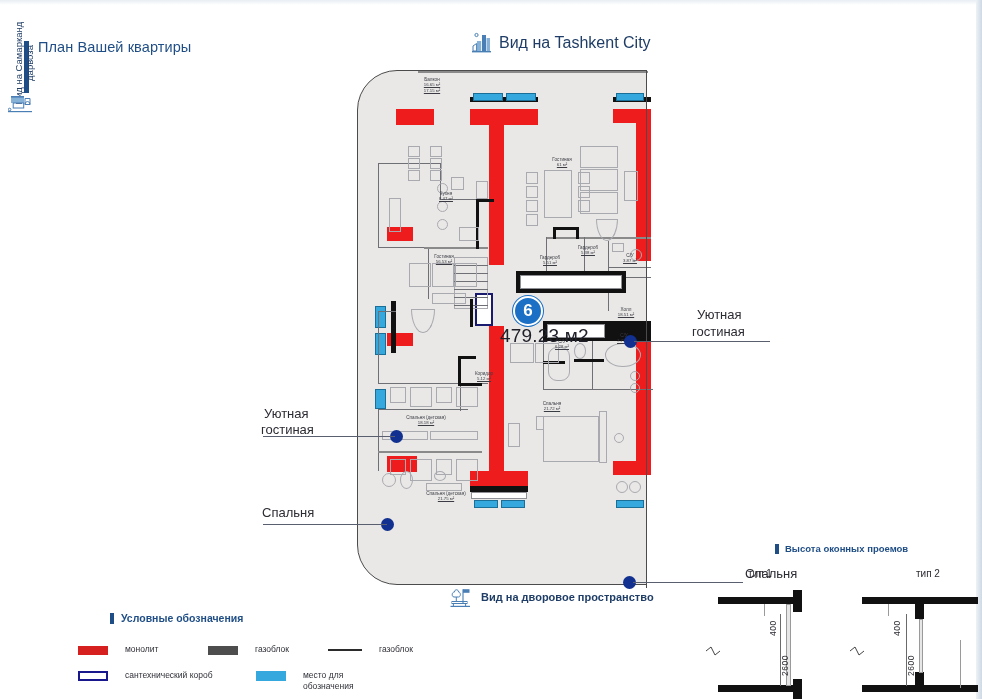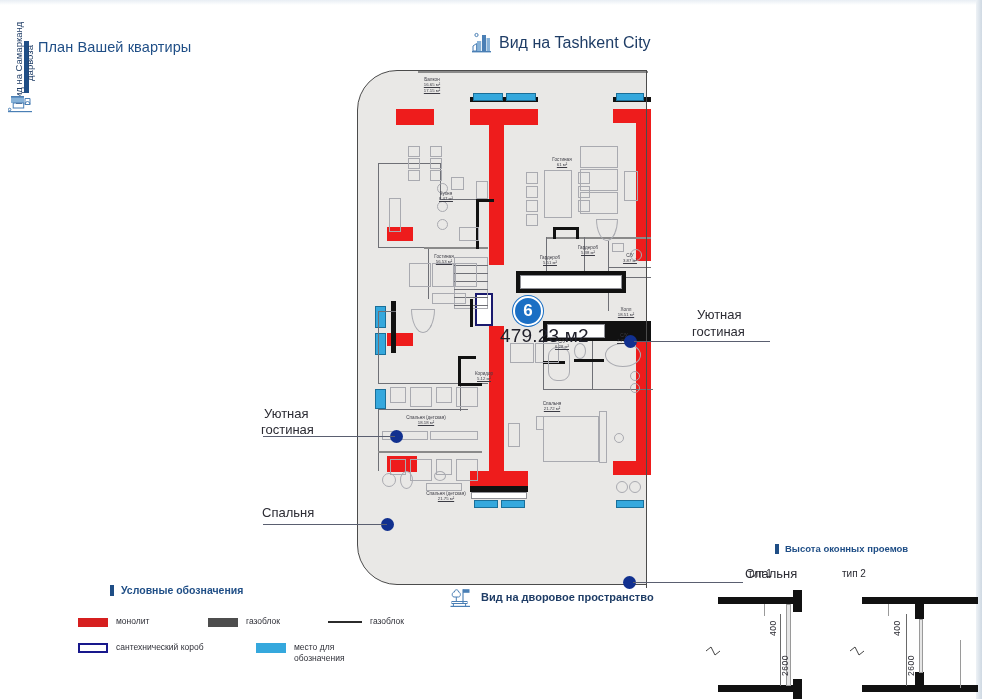--- a/index.html
+++ b/index.html
@@ -81,32 +81,32 @@
   .badge {
     position:absolute; width:30px; height:30px; border-radius:50%;
     background:#1b6fc4; border:2px solid #fff;
     color:#fff; font-size:17px; font-weight:bold;
     display:flex; align-items:center; justify-content:center;
     box-shadow:0 0 0 1px #1b6fc4;
   }
   .area-text { position:absolute; font-size:19px; color:#20202a; letter-spacing:.2px; }
 
   
-  .legend { position:absolute; left:110px; top:584px; width:350px; }
+  .legend { position:absolute; left:110px; top:612px; width:350px; }
   .legend-title { position:relative; padding-left:11px; font-size:10.5px; font-weight:bold; color:#1f4e86; }
   .legend-title:before { content:""; position:absolute; left:0; top:1px; width:4px; height:11px; background:#1f4e86; }
   .legend-grid { position:relative; margin-top:14px; height:58px; }
   .lg-item { position:absolute; display:flex; align-items:flex-start; gap:8px; }
   .sw { flex:none; }
   .sw-red { width:30px; height:9px; background:#d61f1f; margin-top:2px; }
   .sw-gry { width:30px; height:9px; background:#4d4d4d; margin-top:2px; }
   .sw-line { width:34px; height:2px; background:#2b2b2b; margin-top:5px; }
   .sw-navy { width:30px; height:10px; background:#fff; border:2px solid #18188c; margin-top:1px; }
   .sw-cyan { width:30px; height:10px; background:#35a8dd; margin-top:1px; }
-  .lg-text { font-size:8.5px; color:#2f3038; line-height:10.5px; }
+  .lg-text { font-size:8.5px; color:#2f3038; line-height:10.5px;margin-left:9px; }
 
   
   .wh-block { position:absolute; left:775px; top:543px; width:200px; }
   .wh-title { position:relative; padding-left:10px; font-size:9.5px; font-weight:bold; color:#1f4e86; }
   .wh-title:before { content:""; position:absolute; left:0; top:1px; width:4px; height:10px; background:#1f4e86; }
   .wh-cap { position:absolute; font-size:10px; color:#2b2b33; }
   .dimtxt { position:absolute; font-size:8.5px; color:#2b2b33; transform:rotate(-90deg); transform-origin:left top; letter-spacing:.5px; }
   .dimline { position:absolute; width:1px; background:#6a6a6a; }
   .slab { position:absolute; background:#111; }
   .glass { position:absolute; background:#e6e6e6; border:1px solid #9a9a9a; }
@@ -478,21 +478,21 @@
     <div class="glass" style="left:786px; top:604px; width:5px; height:82px;"></div>
     <div class="dimline" style="left:780px; top:614px; height:72px;"></div>
     <div class="dimline" style="left:764px; top:604px; height:12px; background:#9a9a9a;"></div>
     <div class="dimtxt" style="left:768px; top:636px;">400</div>
     <div class="dimtxt" style="left:780px; top:676px;">2600</div>
     <svg style="position:absolute; left:706px; top:645px;" width="14" height="12">
       <path d="M0 6 L5 2 L9 10 L14 6" fill="none" stroke="#444" stroke-width="1"></path>
     </svg>
   </div>
 
-  <div class="wh-cap" style="left:842px; top:568px;">тип 2</div>
+  <div class="wh-cap" style="left:916px; top:568px;">тип 2</div>
   <div>
     <div class="slab" style="left:862px; top:597px; width:78px; height:7px;"></div>
     <div class="slab" style="left:938px; top:597px; width:40px; height:7px;"></div>
     <div class="slab" style="left:915px; top:597px; width:9px; height:22px;"></div>
     <div class="slab" style="left:862px; top:685px; width:78px; height:7px;"></div>
     <div class="slab" style="left:938px; top:685px; width:40px; height:7px;"></div>
     <div class="slab" style="left:915px; top:672px; width:9px; height:20px;"></div>
     <div class="glass" style="left:919px; top:619px; width:4px; height:54px;"></div>
     <div class="dimline" style="left:906px; top:614px; height:72px;"></div>
     <div class="dimline" style="left:888px; top:604px; height:12px; background:#9a9a9a;"></div>

